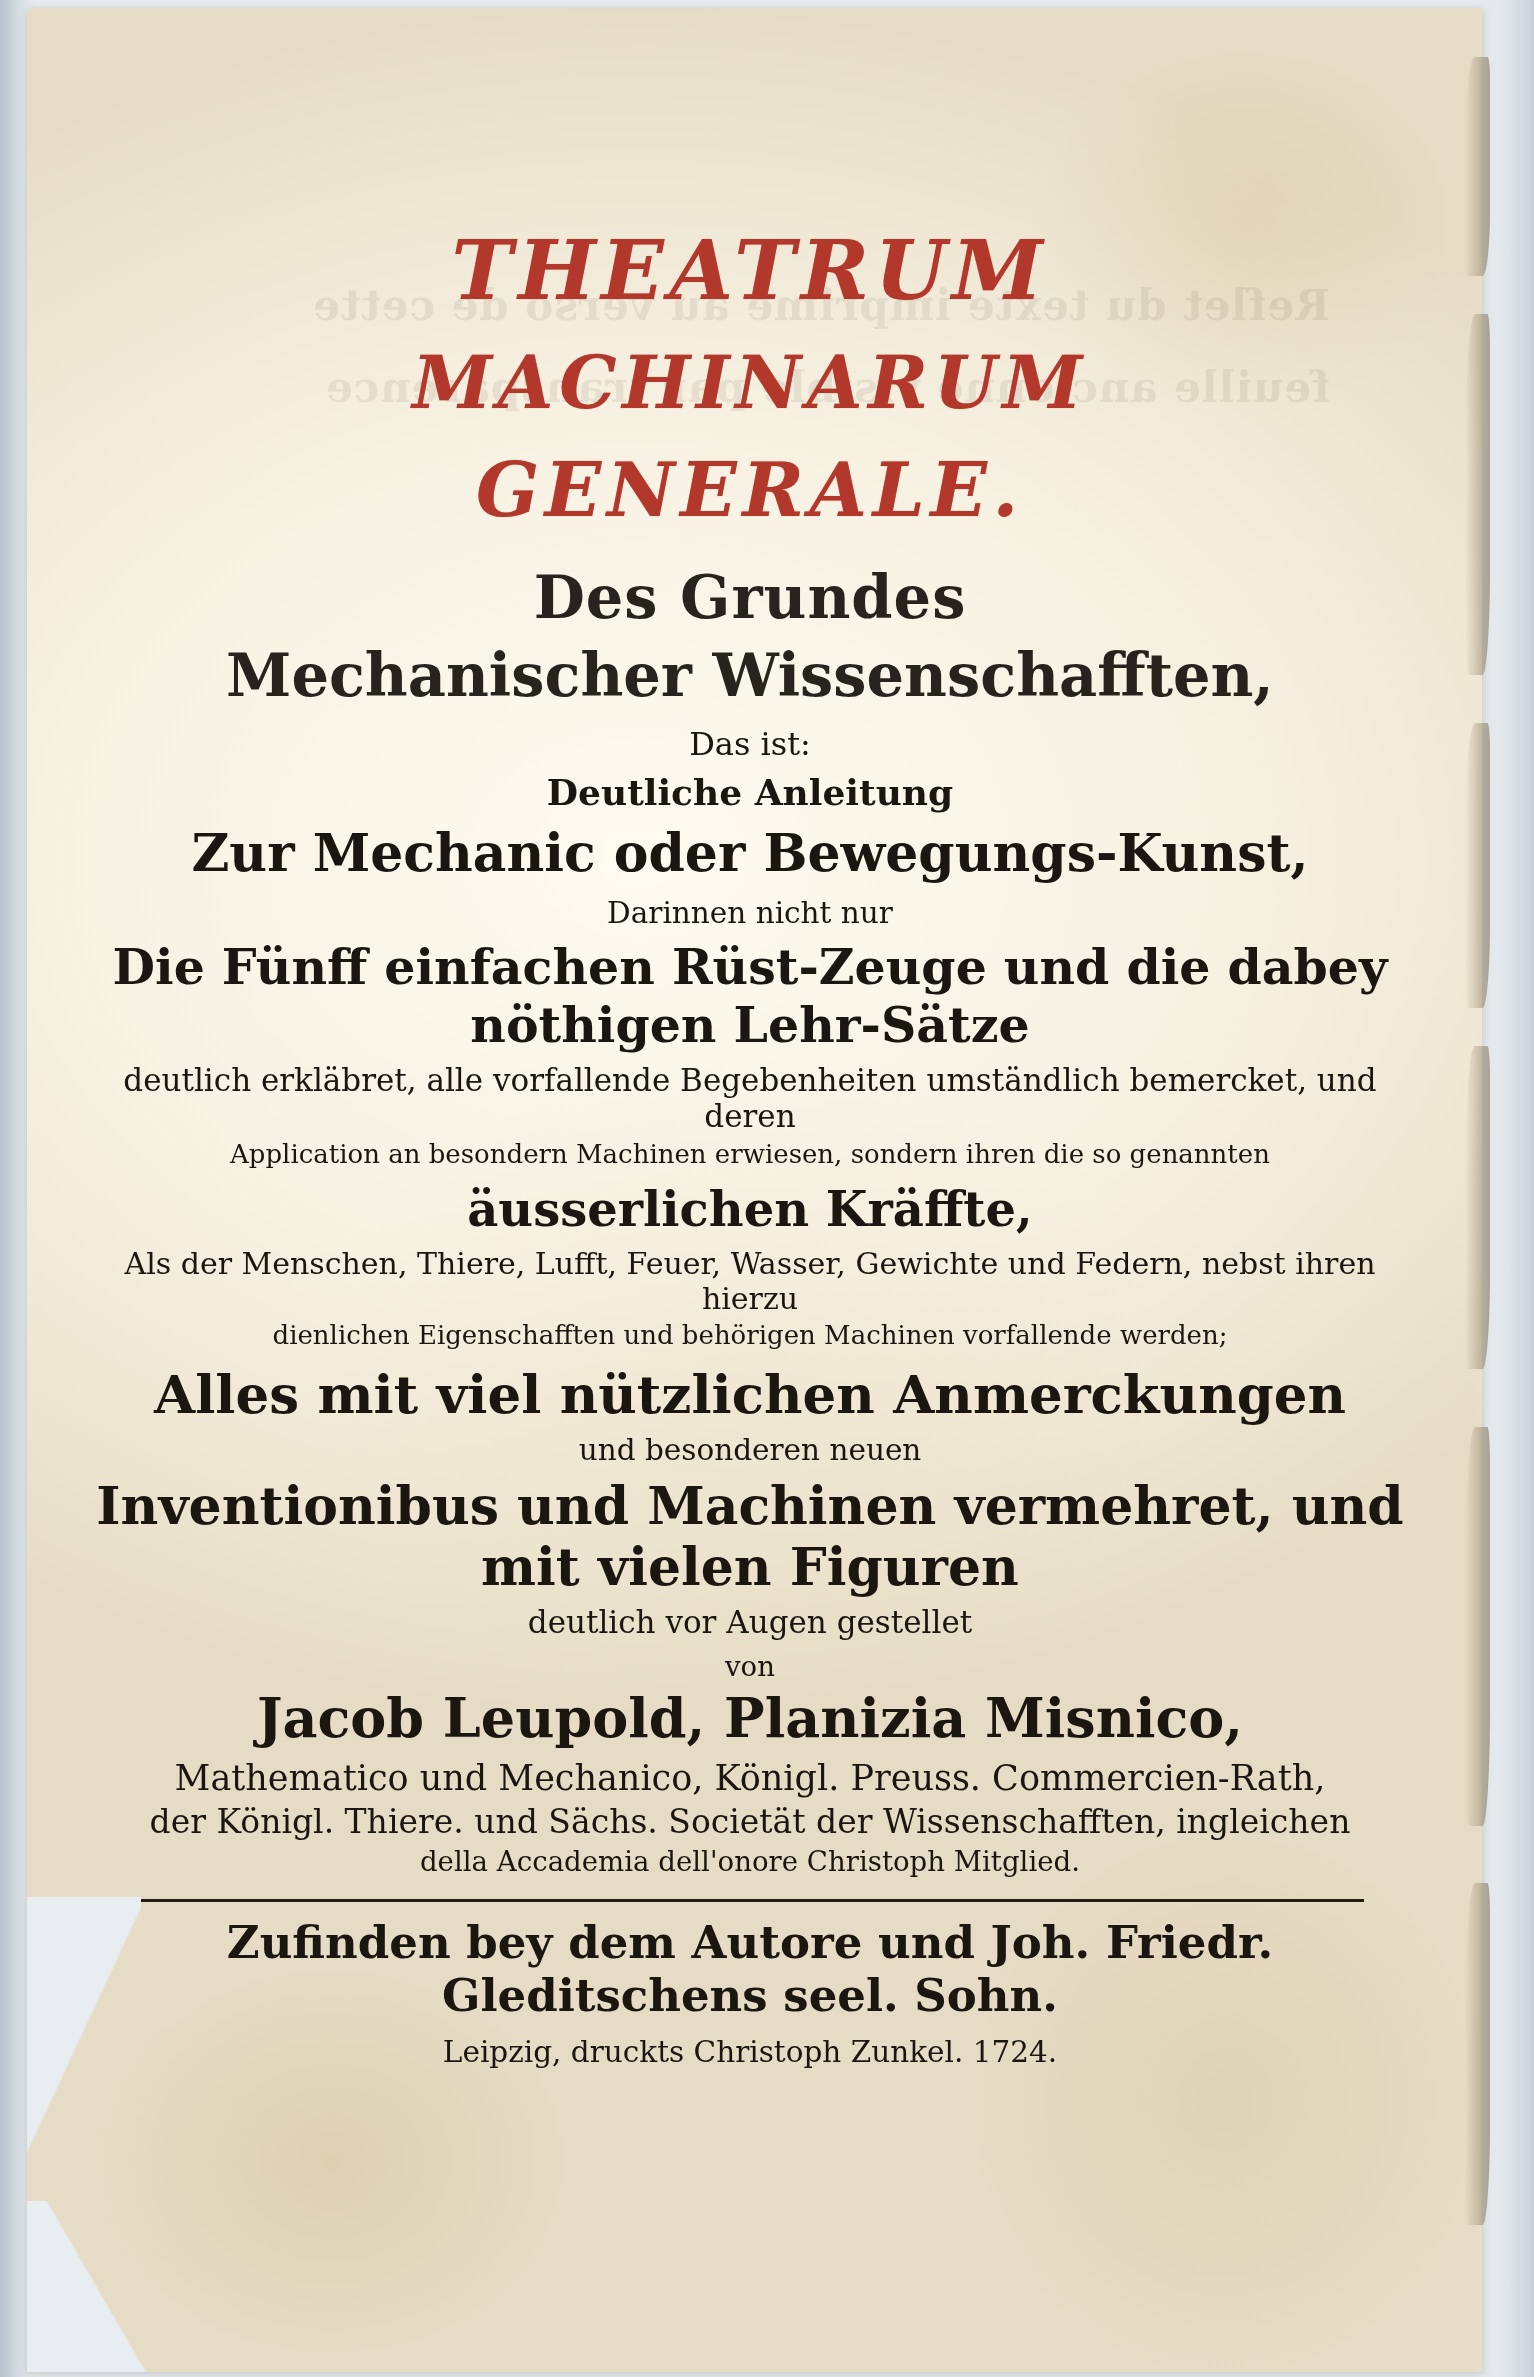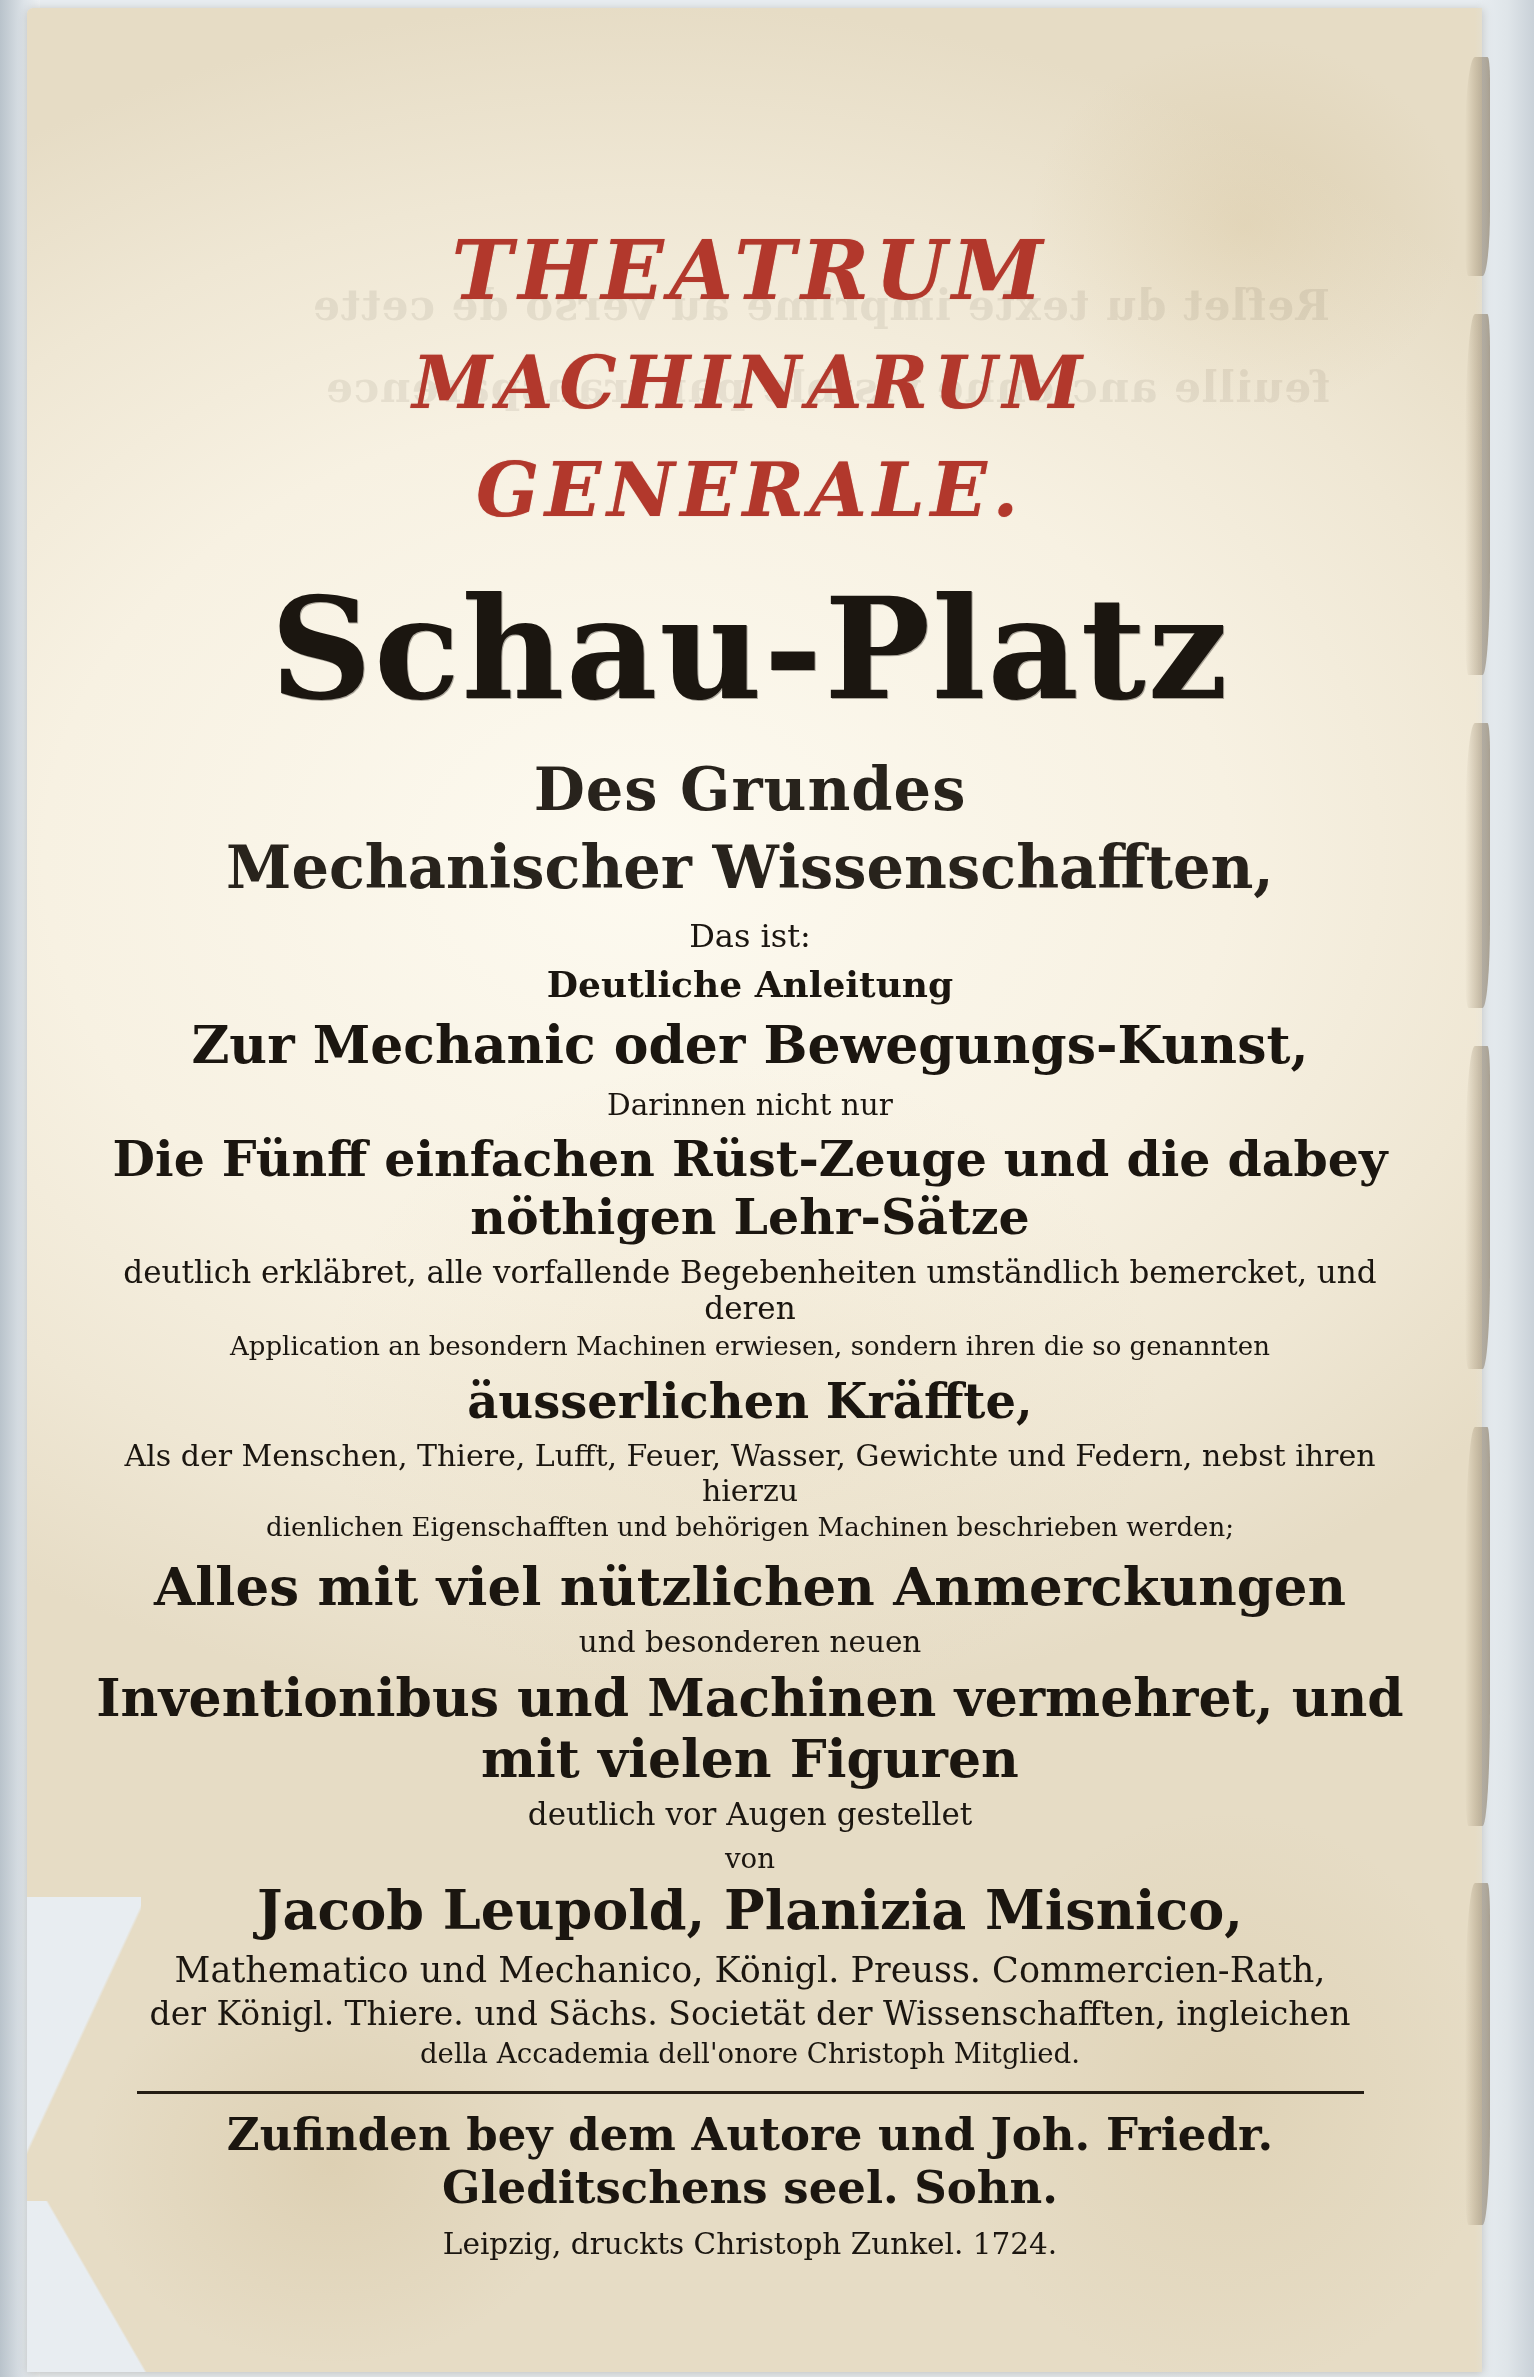--- a/index.html
+++ b/index.html
@@ -196,34 +196,33 @@
     <div class="stain d"></div>
 
     <div class="showthrough">Reflet du texte imprimé au verso de cette feuille ancienne visible par transparence</div>
 
     <div class="content">
 
       <div class="ornament-title ot1">THEATRUM</div>
       <div class="ornament-title ot2">MACHINARUM</div>
       <div class="ornament-title ot3">GENERALE.</div>
 
-      <div class="fraktur headline">Schau-Platz</div>
 
       <div class="fraktur l-des ink-wear">Des Grundes</div>
       <div class="fraktur l-mech ink-wear">Mechanischer Wissenschafften,</div>
       <div class="fraktur l-dasist">Das ist:</div>
       <div class="fraktur l-deut">Deutliche Anleitung</div>
       <div class="fraktur l-zur">Zur Mechanic oder Bewegungs-Kunst,</div>
       <div class="fraktur l-darinnen">Darinnen nicht nur</div>
       <div class="fraktur l-fuenff">Die Fünff einfachen Rüst-Zeuge und die dabey nöthigen Lehr-Sätze</div>
       <div class="fraktur l-deutlich">deutlich erkläbret, alle vorfallende Begebenheiten umständlich bemercket, und deren</div>
       <div class="fraktur l-applic">Application an besondern Machinen erwiesen, sondern ihren die so genannten</div>
       <div class="fraktur l-aeuss">äusserlichen Kräffte,</div>
       <div class="fraktur l-alsder">Als der Menschen, Thiere, Lufft, Feuer, Wasser, Gewichte und Federn, nebst ihren hierzu</div>
-      <div class="fraktur l-dienst">dienlichen Eigenschafften und behörigen Machinen beschrieben werden;</div>
+      <div class="fraktur l-dienst">dienlichen Eigenschafften und behörigen Machinen vorfallende werden;</div>
       <div class="fraktur l-alles">Alles mit viel nützlichen Anmerckungen</div>
       <div class="fraktur l-undbes">und besonderen neuen</div>
       <div class="fraktur l-invent">Inventionibus und Machinen vermehret, und mit vielen Figuren</div>
       <div class="fraktur l-deutvor">deutlich vor Augen gestellet</div>
       <div class="fraktur l-von">von</div>
 
       <div class="fraktur l-author">Jacob Leupold, Planizia Misnico,</div>
       <div class="fraktur l-math">Mathematico und Mechanico, Königl. Preuss. Commercien-Rath,</div>
       <div class="fraktur l-derkoen">der Königl. Thiere. und Sächs. Societät der Wissenschafften, ingleichen</div>
       <div class="fraktur l-della">della Accademia dell'onore Christoph Mitglied.</div>

